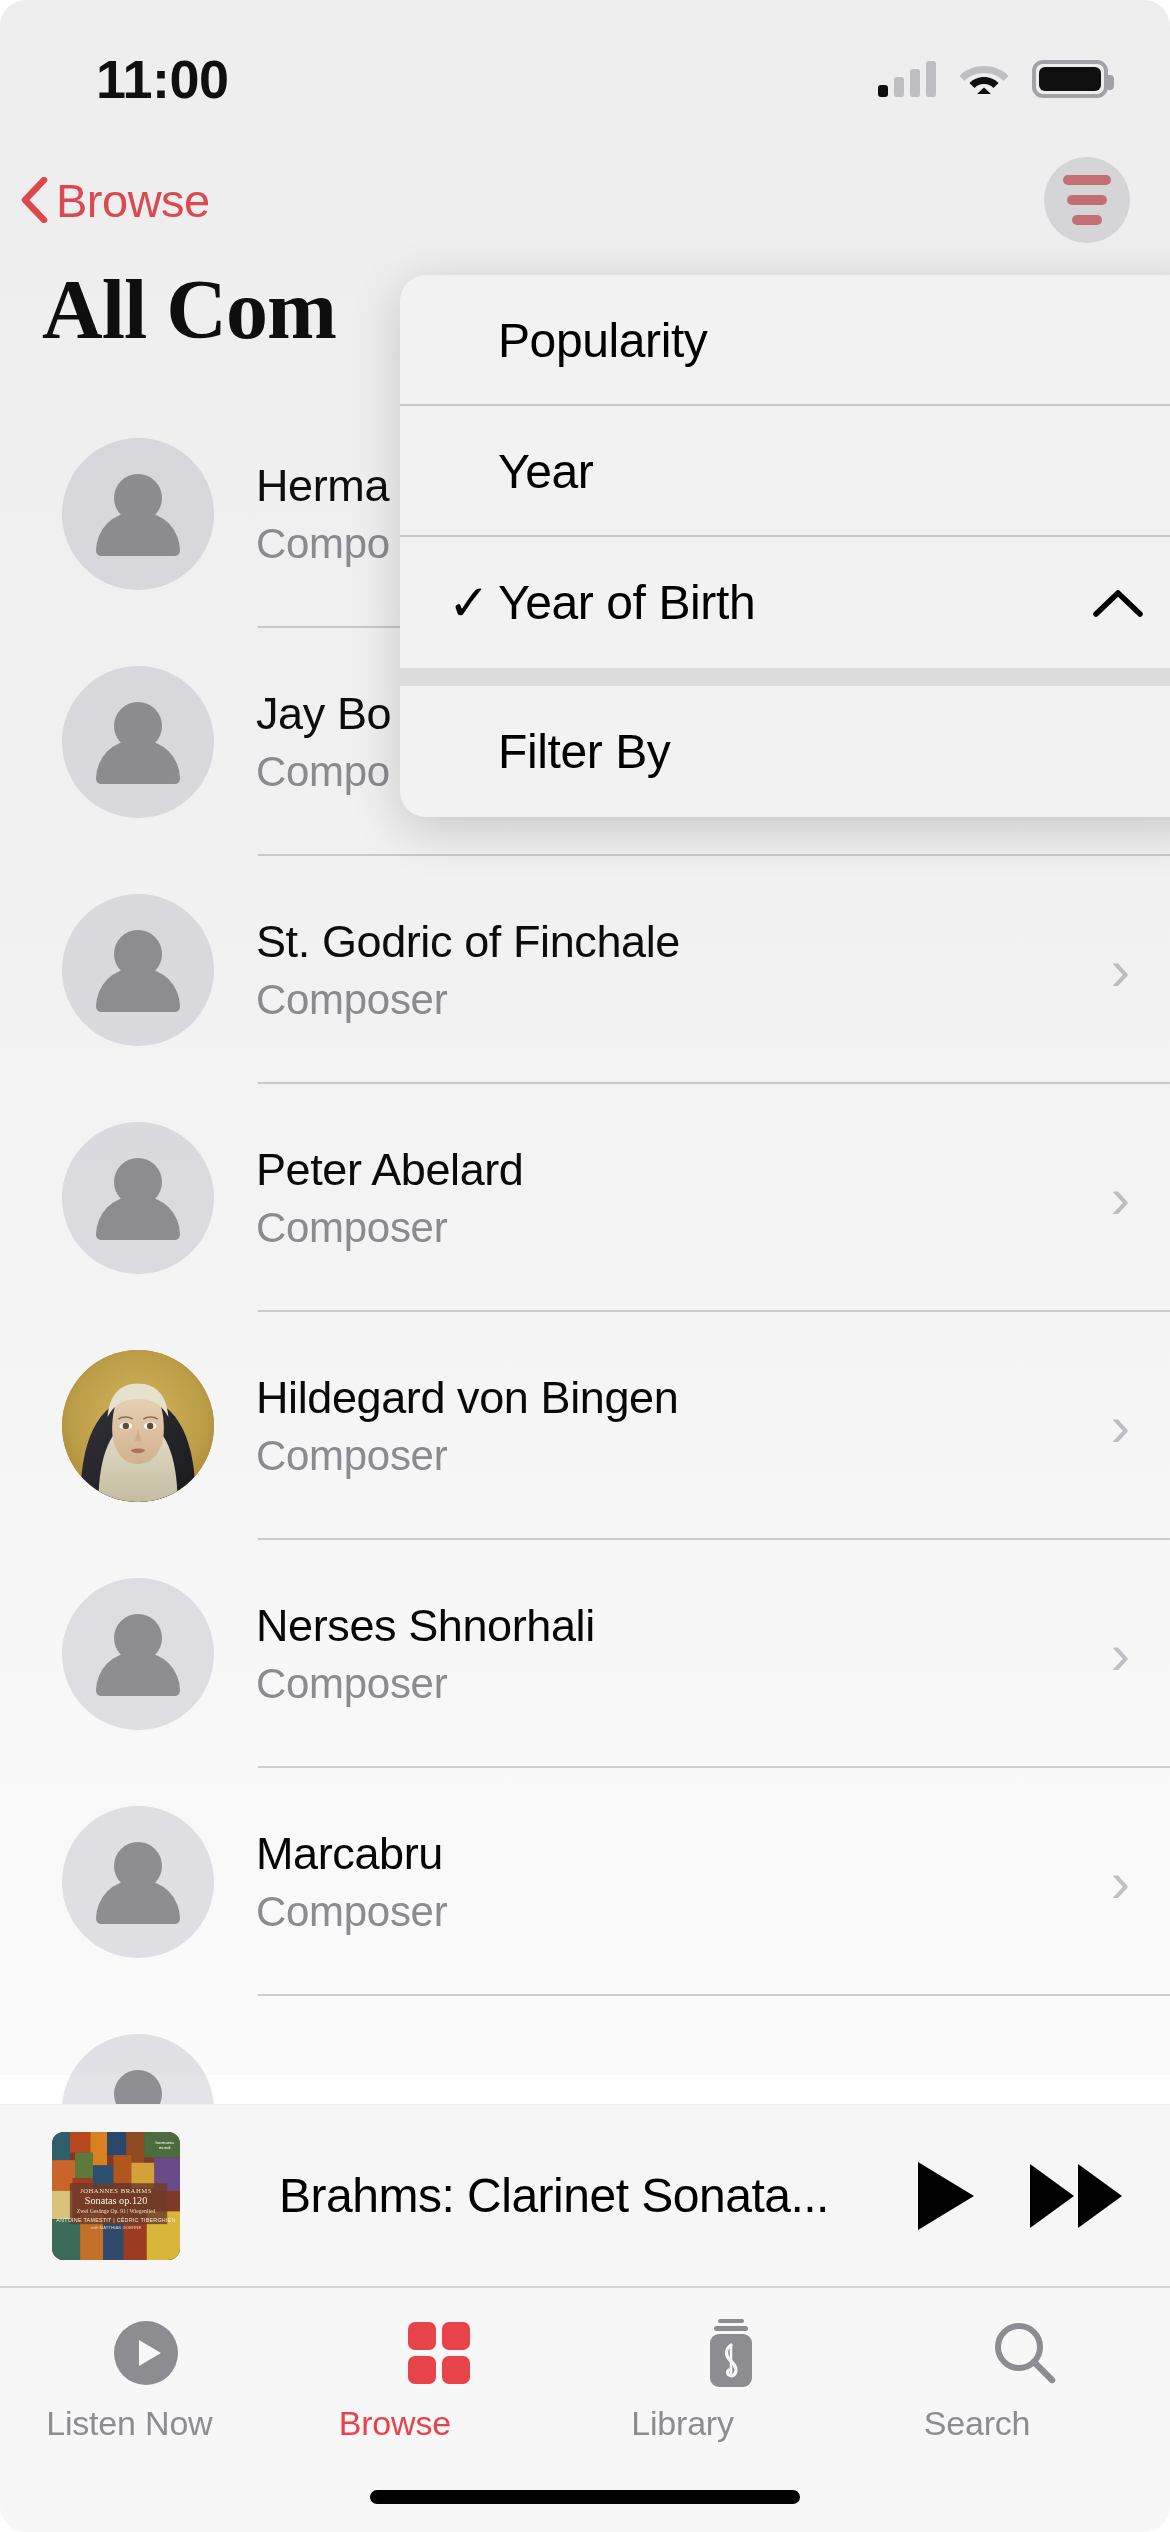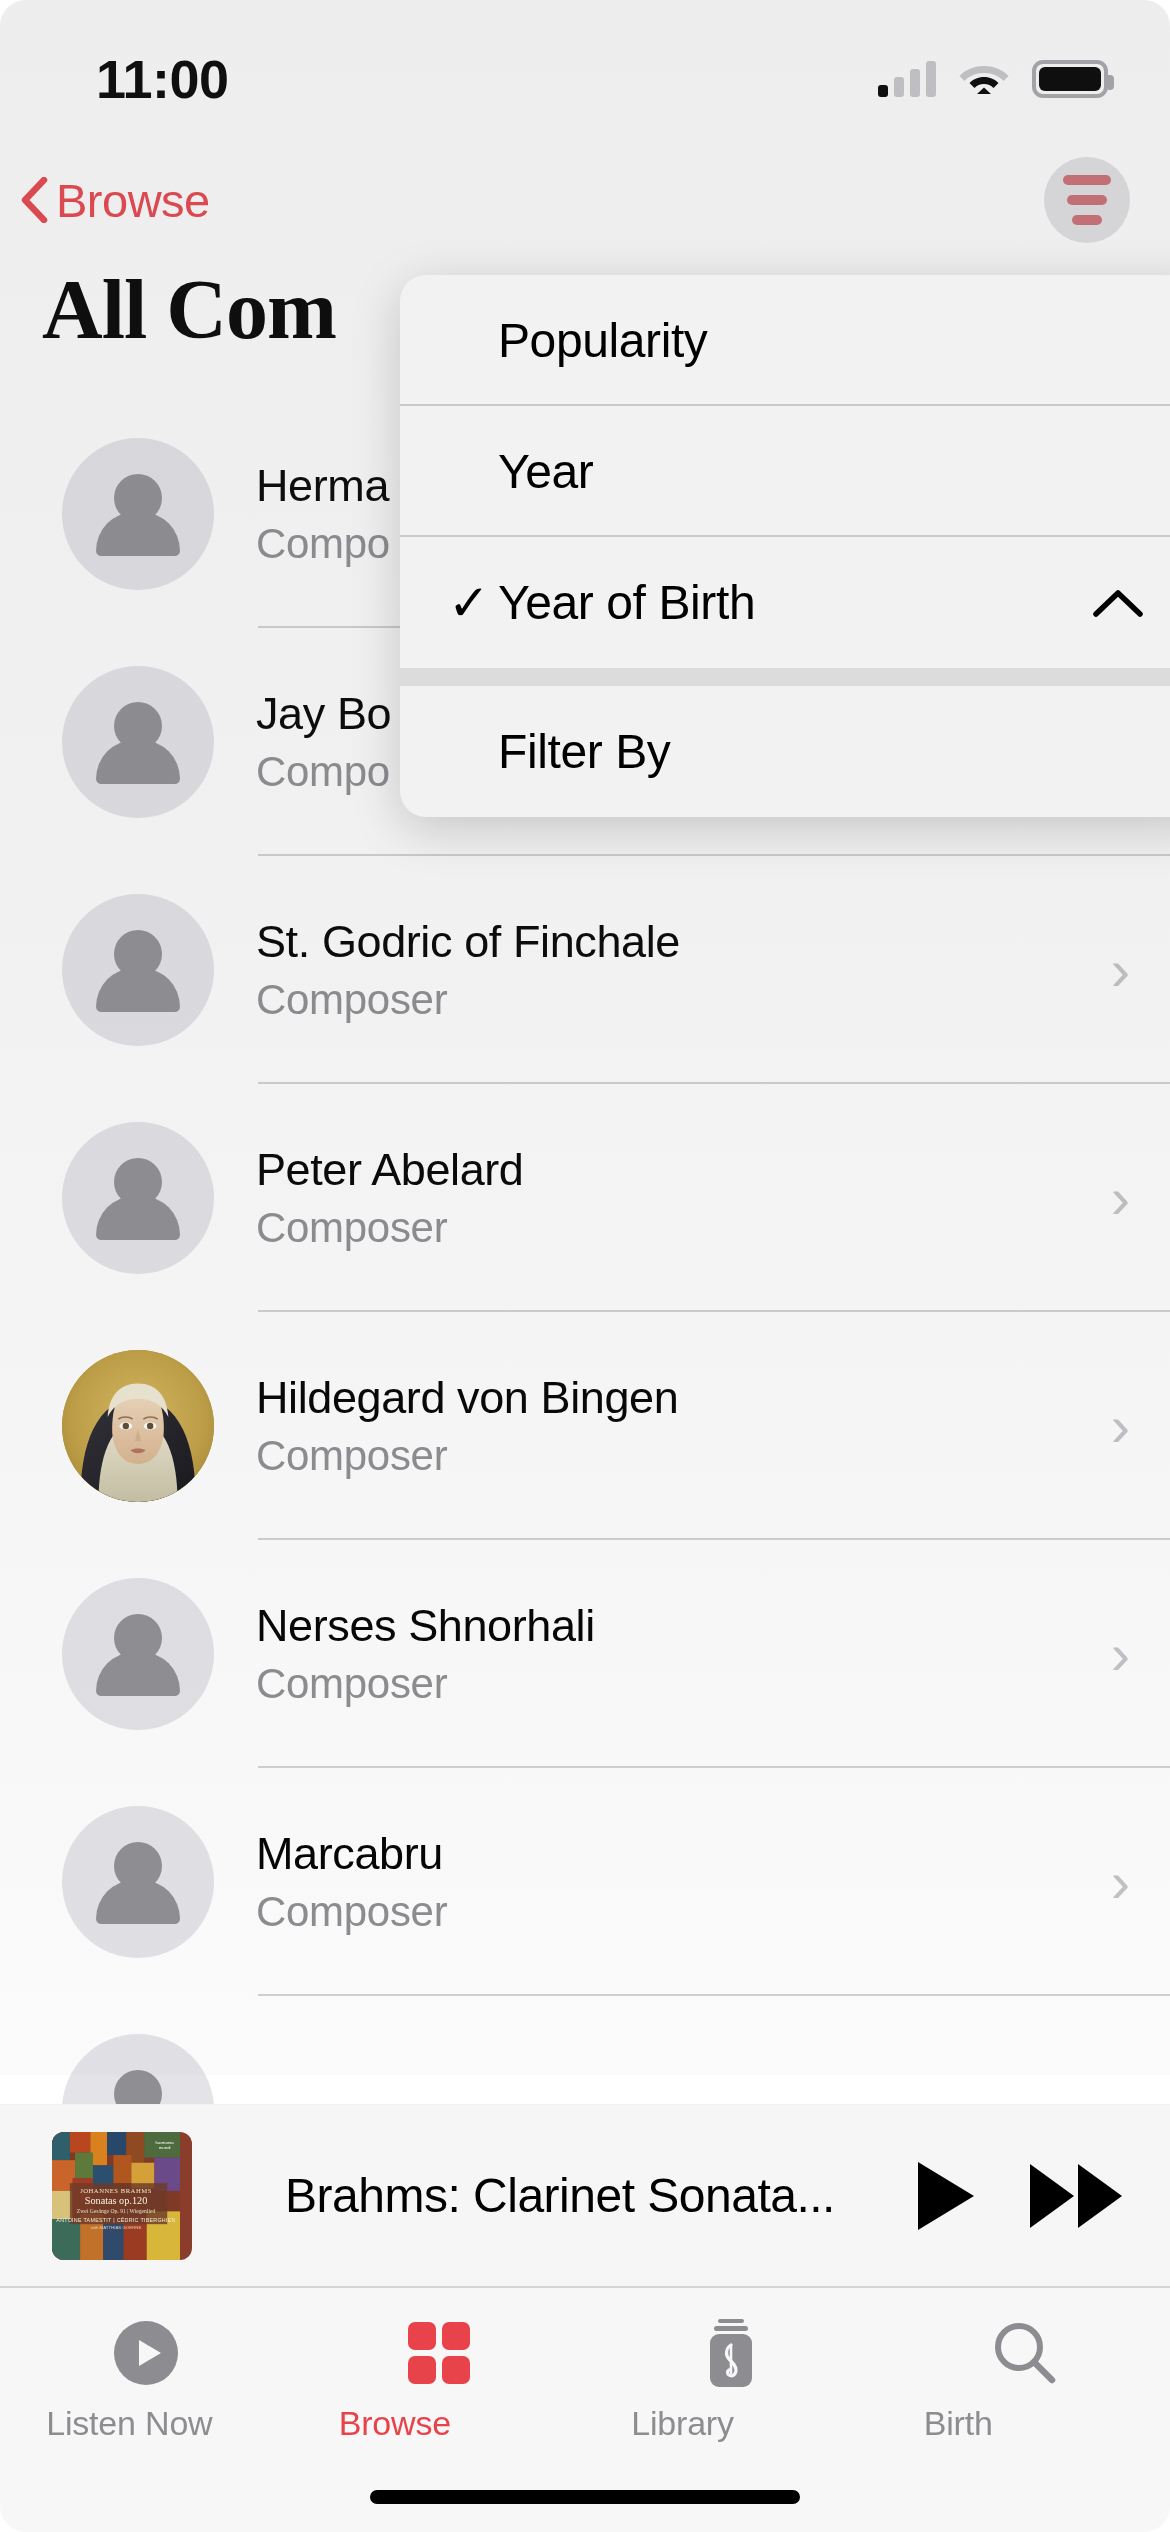--- a/index.html
+++ b/index.html
@@ -160,21 +160,21 @@
   
   #now-playing {
     position:absolute; left:0; bottom:246px; width:1170px; height:182px;
     background:#f6f6f6;
     display:flex; align-items:center;
     padding:0 46px 0 52px;
     z-index:8;
     border-top:1px solid rgba(0,0,0,0.02);
   }
   #np-art {
-    flex:0 0 auto; width:140px; height:128px; border-radius:12px;
+    flex:0 0 auto; width:128px; height:128px; border-radius:12px;
     overflow:hidden; position:relative; background:#8a3d2a;
   }
   #np-art svg { width:128px; height:128px; display:block; }
   #np-text { margin-left:34px; display:flex; flex-direction:column; gap:4px; min-width:0; flex:1; }
   #np-title { font-size:48px; color:#000; letter-spacing:-0.5px; white-space:nowrap; overflow:hidden;text-align:center; }
   #np-sub { font-size:45px; color:#9a9a9f; letter-spacing:-0.4px; white-space:nowrap; overflow:hidden; }
   #np-controls { display:flex; align-items:center; gap:50px; margin-left:18px; }
   #np-play svg, #np-next svg { display:block; }
 
   
@@ -506,20 +506,20 @@
       <span class="tab-label">Library</span>
     </div>
 
     <div class="tab">
       <span class="tab-icon">
         <svg width="70" height="70" viewBox="0 0 70 70">
           <circle cx="30" cy="29" r="21" fill="none" stroke="#8c8c91" stroke-width="6"></circle>
           <path d="M45 44 L63 62" stroke="#8c8c91" stroke-width="6.5" stroke-linecap="round"></path>
         </svg>
       </span>
-      <span class="tab-label">Birth</span>
+      <span class="tab-label">Search</span>
     </div>
 
   </div>
 
   <div id="home-indicator"></div>
 
 </div>
 
 </body></html>

